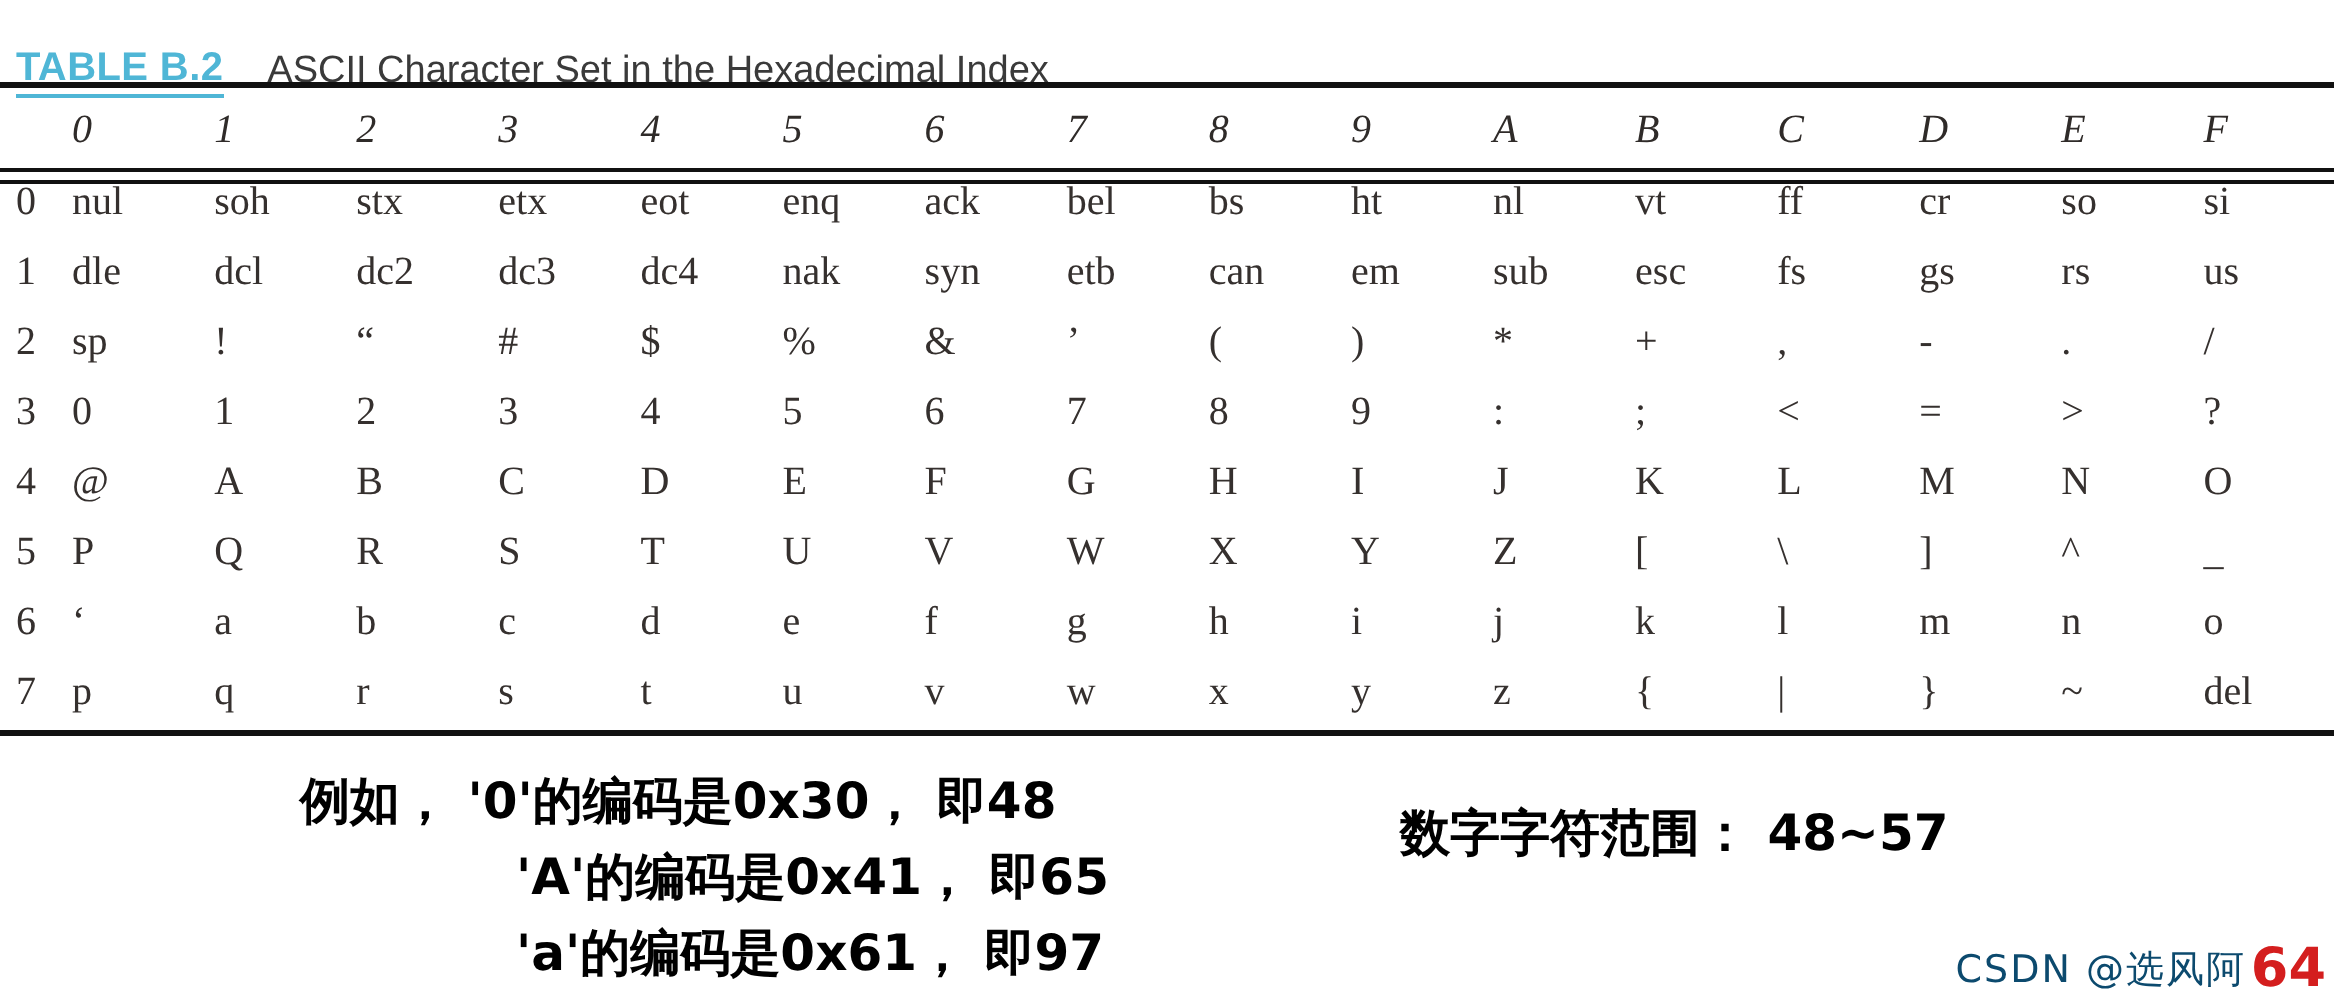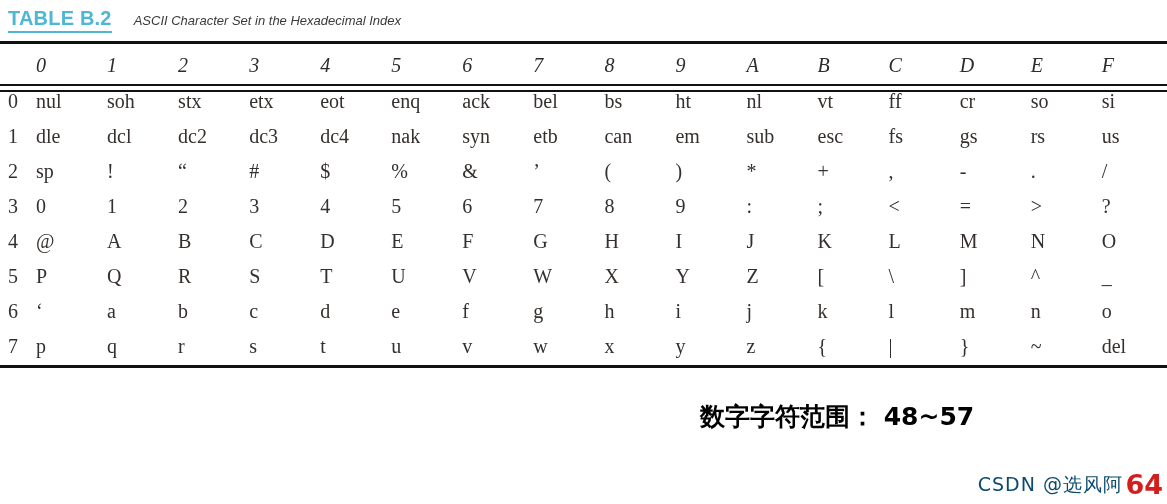--- a/index.html
+++ b/index.html
@@ -12,44 +12,43 @@
     height: 504px;
     font-family: "Liberation Sans", sans-serif;
     overflow: hidden;
     position: relative;
   }
 
   
   #title-row {
     position: absolute;
     left: 0;
-    top: 0;
+    top: 16px;
     width: 1167px;
     height: 40px;
     display: flex;
     align-items: center;
     padding-left: 8px;
     box-sizing: border-box;
   }
   #table-label {
     color: #4FB6D6;
     font-size: 20px;
     font-weight: 600;
     letter-spacing: 0.2px;
     border-bottom: 2px solid #4FB6D6;
     padding-bottom: 1px;
     margin-right: 22px;
     white-space: nowrap;
   }
   #table-caption {
     color: #3A3A3A;
-    font-size: 13px;
+    font-size: 19px;
     font-weight: 400;
     white-space: nowrap;
-    font-style: italic;
   }
 
   
   .rule-thick {
     position: absolute;
     left: 0;
     width: 1167px;
     height: 3px;
     background: #111111;
   }
@@ -352,19 +351,24 @@
         <td class="cell-data">{</td>
         <td class="cell-data">|</td>
         <td class="cell-data">}</td>
         <td class="cell-data">~</td>
         <td class="cell-data">del</td>
       </tr>
     </tbody>
 </table>
 
 <div id="annotations">
+  <div class="anno-block" id="anno-left">
+    <span class="anno-line">例如，  '0'的编码是0x30， 即48</span>
+    <span class="anno-line">'A'的编码是0x41， 即65</span>
+    <span class="anno-line">'a'的编码是0x61，  即97</span>
+  </div>
   <div class="anno-block" id="anno-right">
     <span class="anno-line">数字字符范围： 48~57</span>
   </div>
 </div>
 
 <div id="watermark">CSDN @选风阿</div>
 <div id="page-number" style="color: rgb(212, 30, 30);">64</div>
 
 </body></html>

